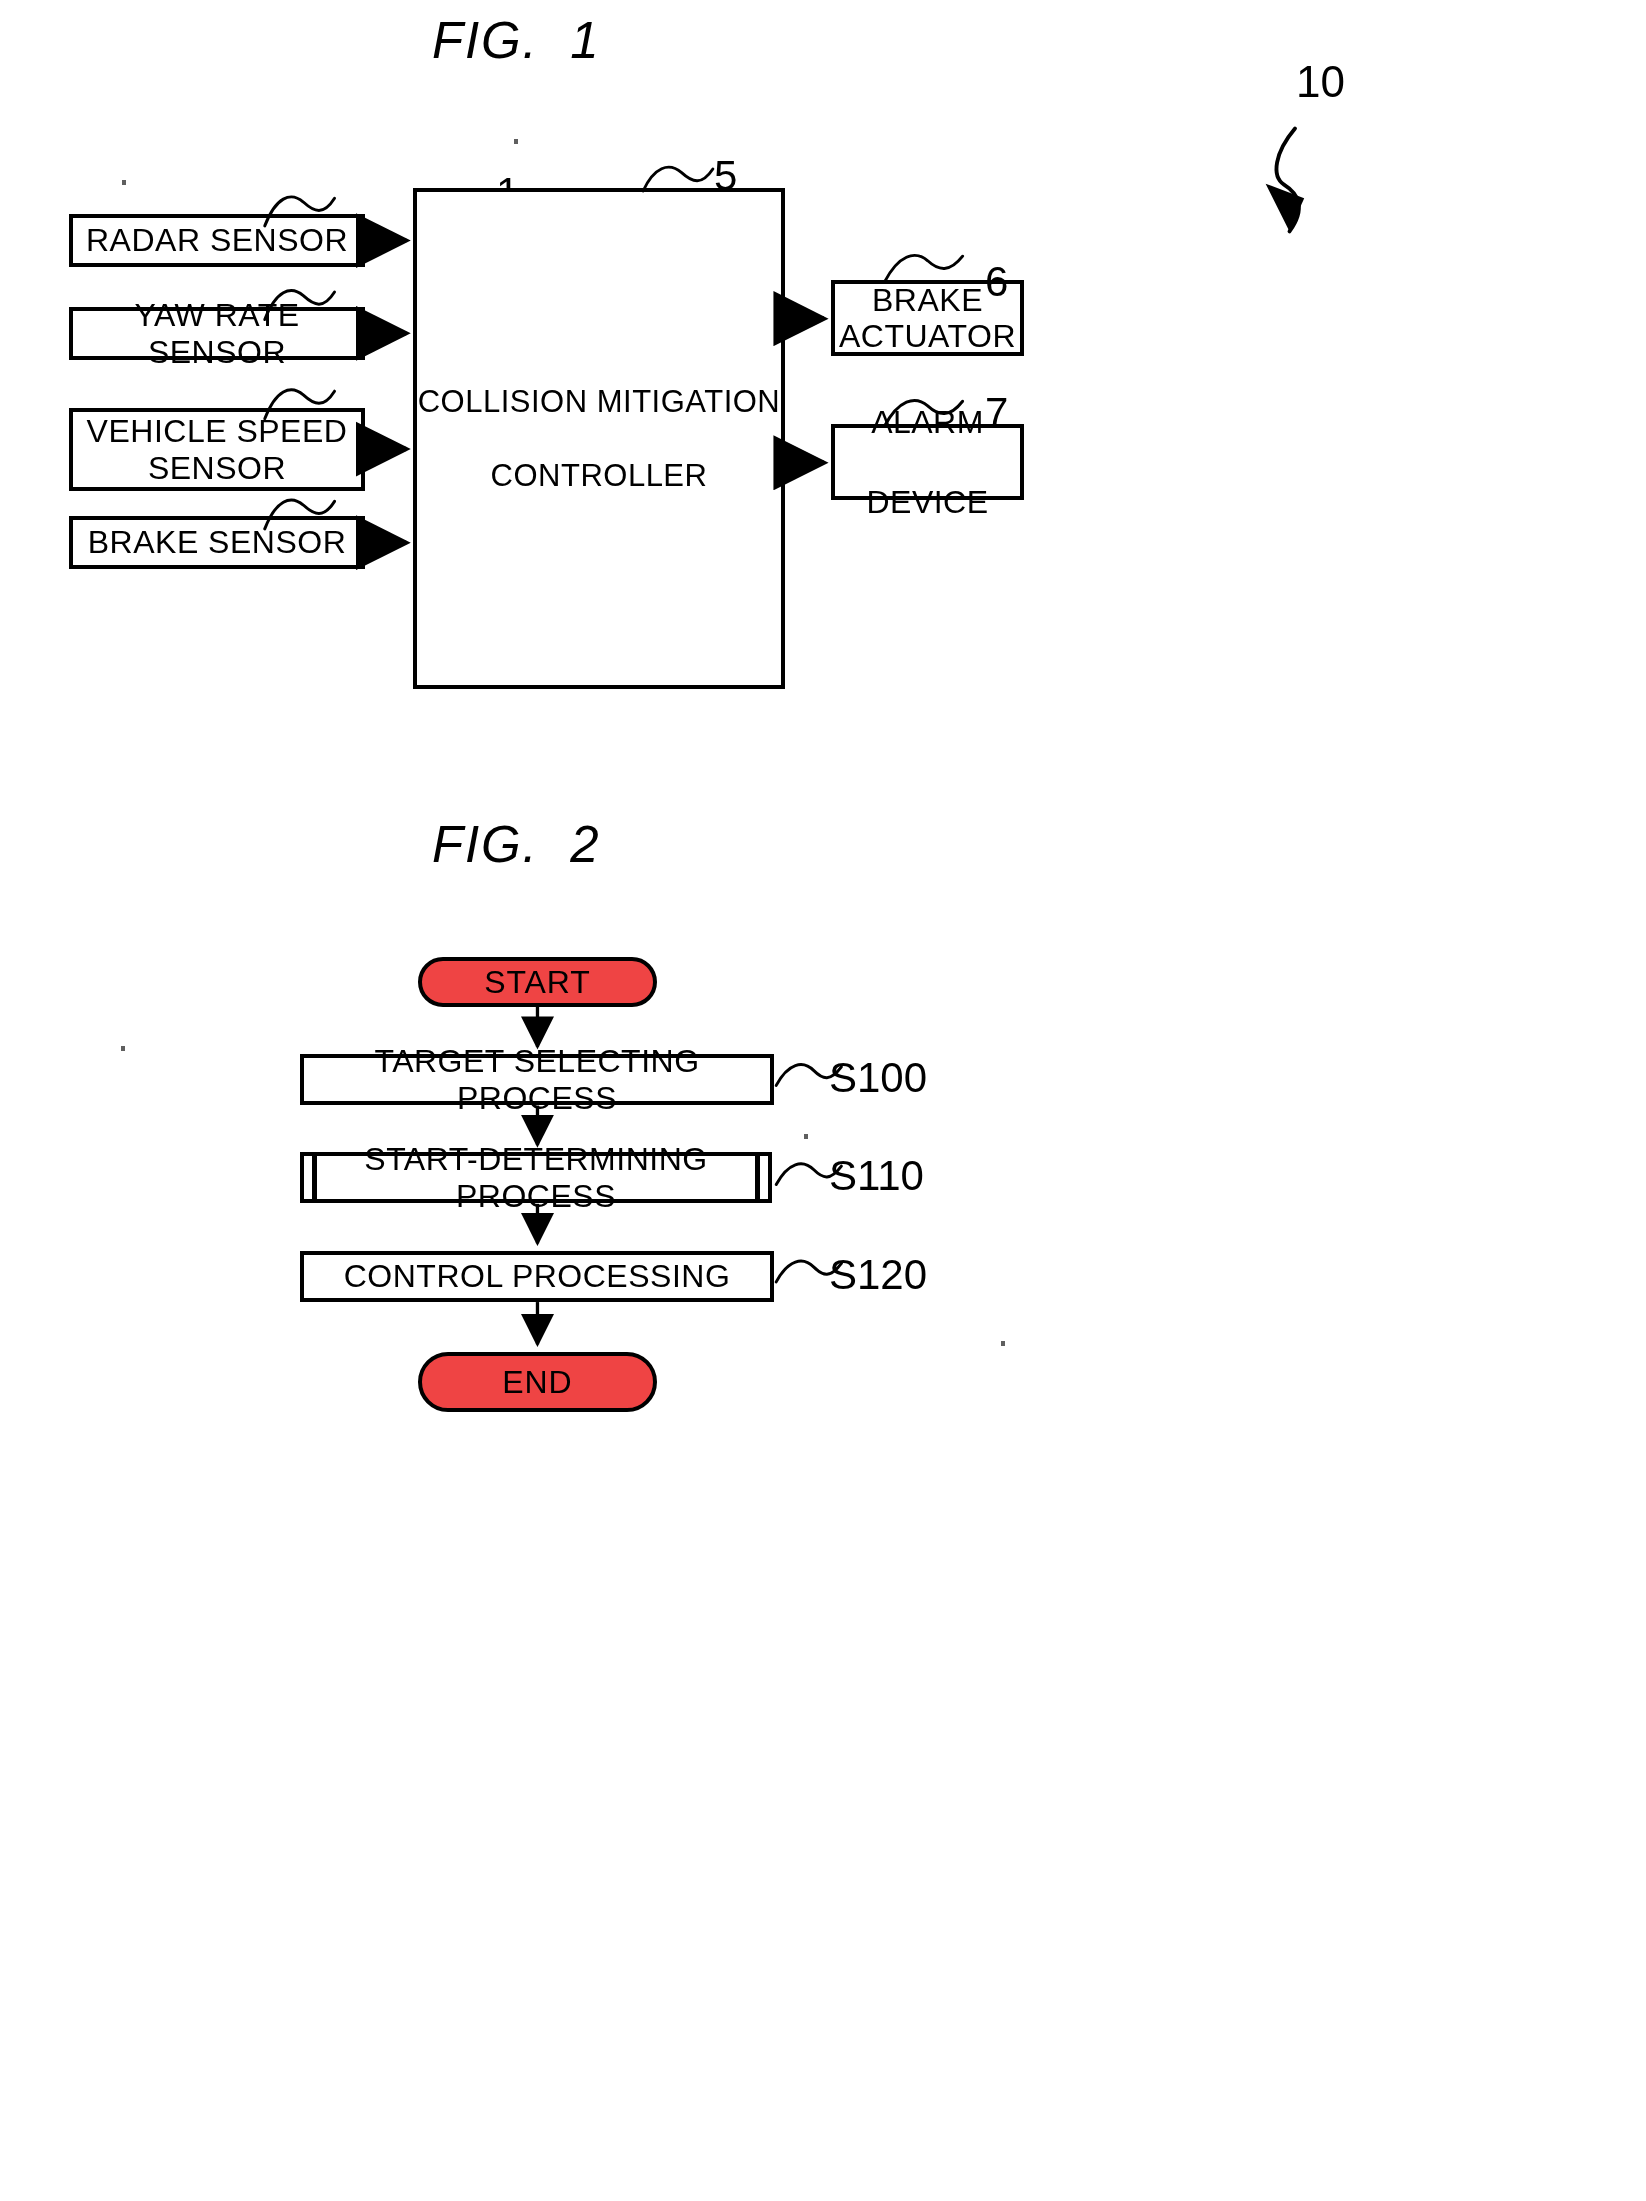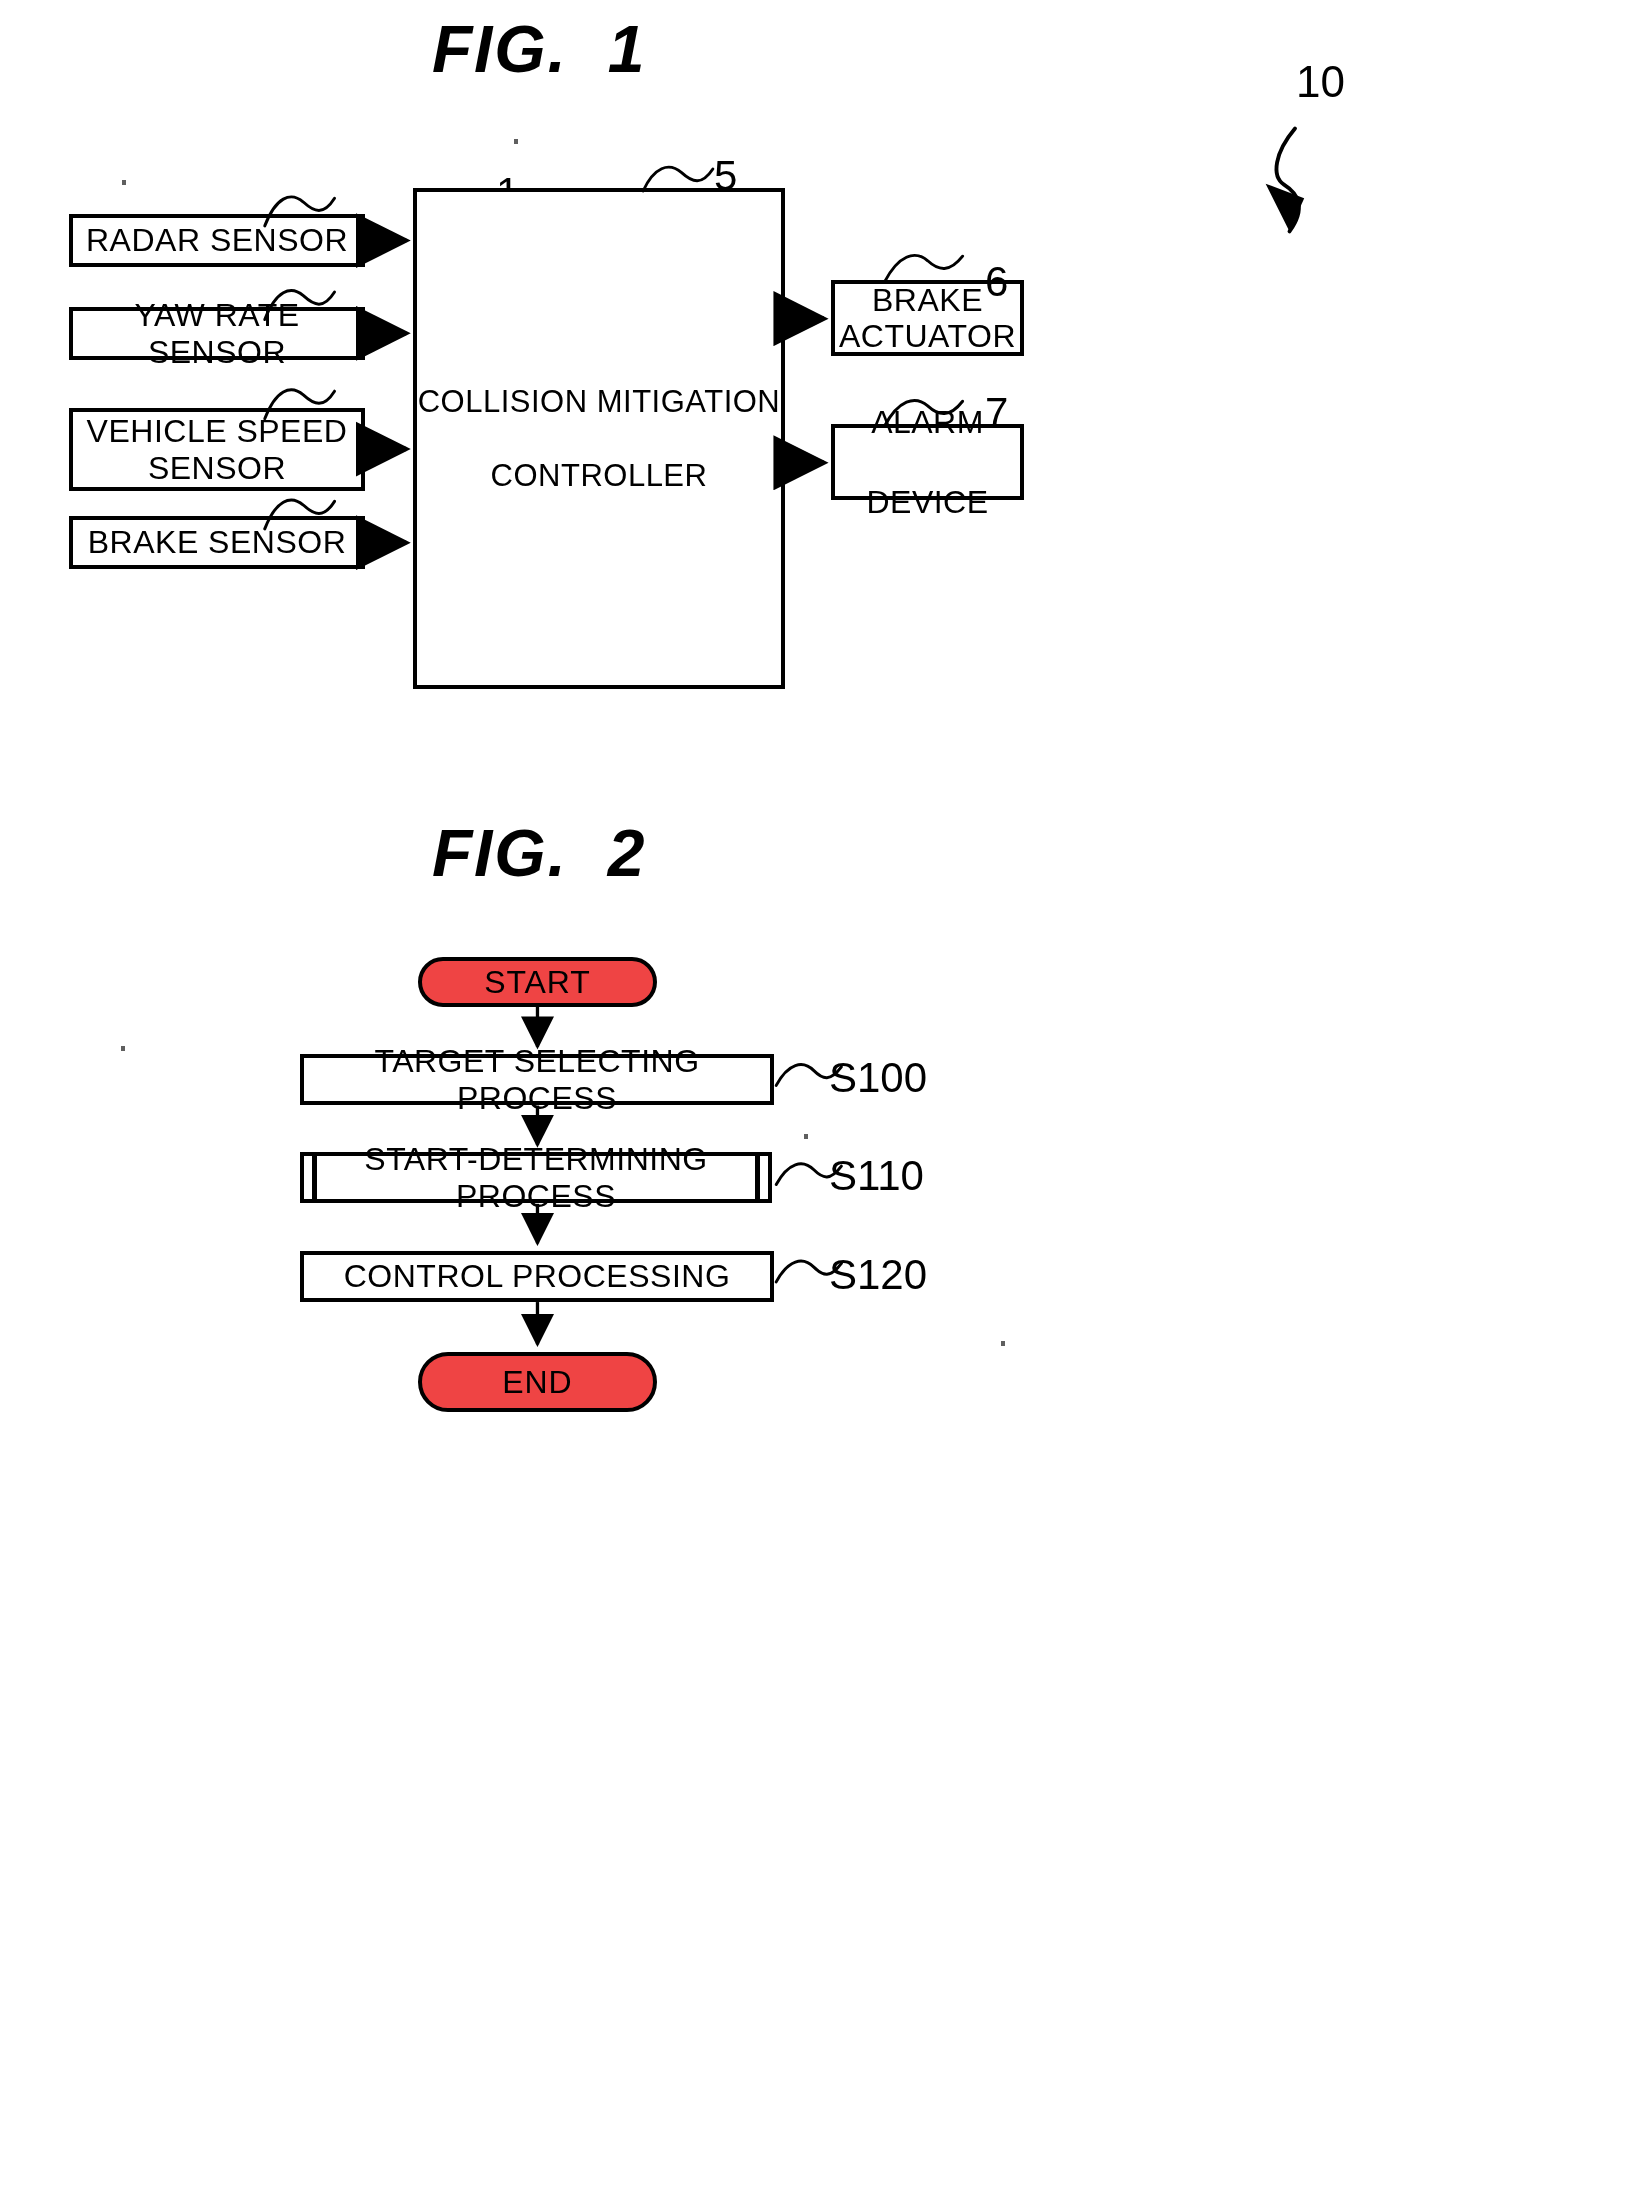--- a/index.html
+++ b/index.html
@@ -18,22 +18,22 @@
     height: 2201px;
     background: #ffffff;
     overflow: hidden;
   }
 
   
   .fig-title {
     position: absolute;
     font-family: "Liberation Sans", sans-serif;
     font-style: italic;
-    font-weight: bold;
-    font-size: 66px;
+    font-weight: normal;
+    font-size: 51px;
     letter-spacing: 1.8px;
     white-space: pre;
     color: #000;
   }
 
   
   .blk {
     position: absolute;
     box-sizing: border-box;
     border: 4.6px solid #000;

